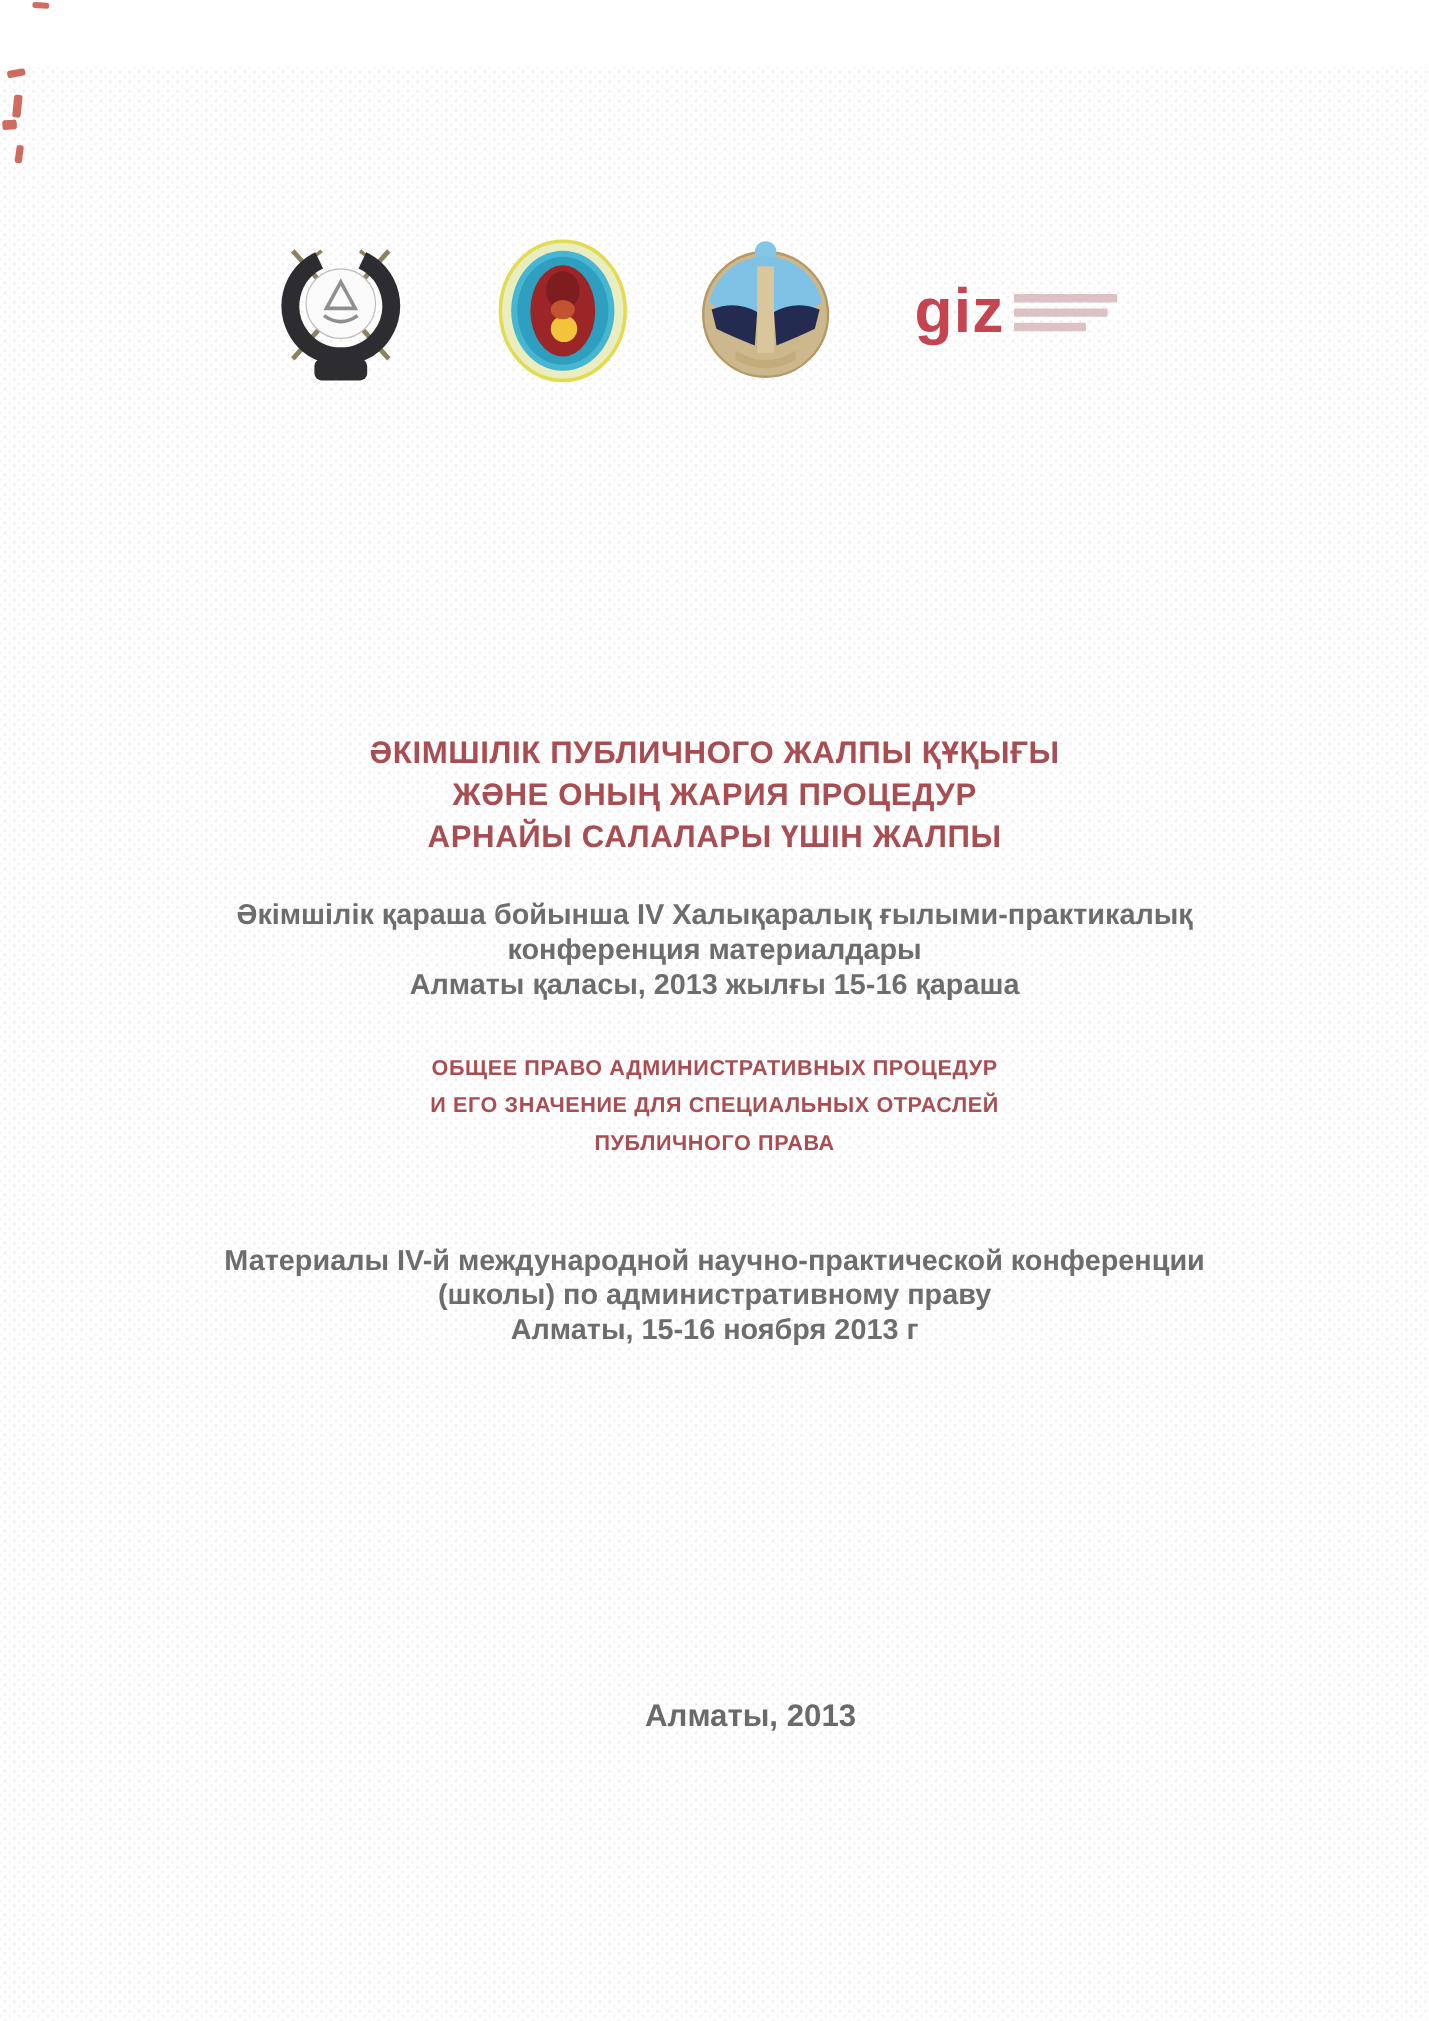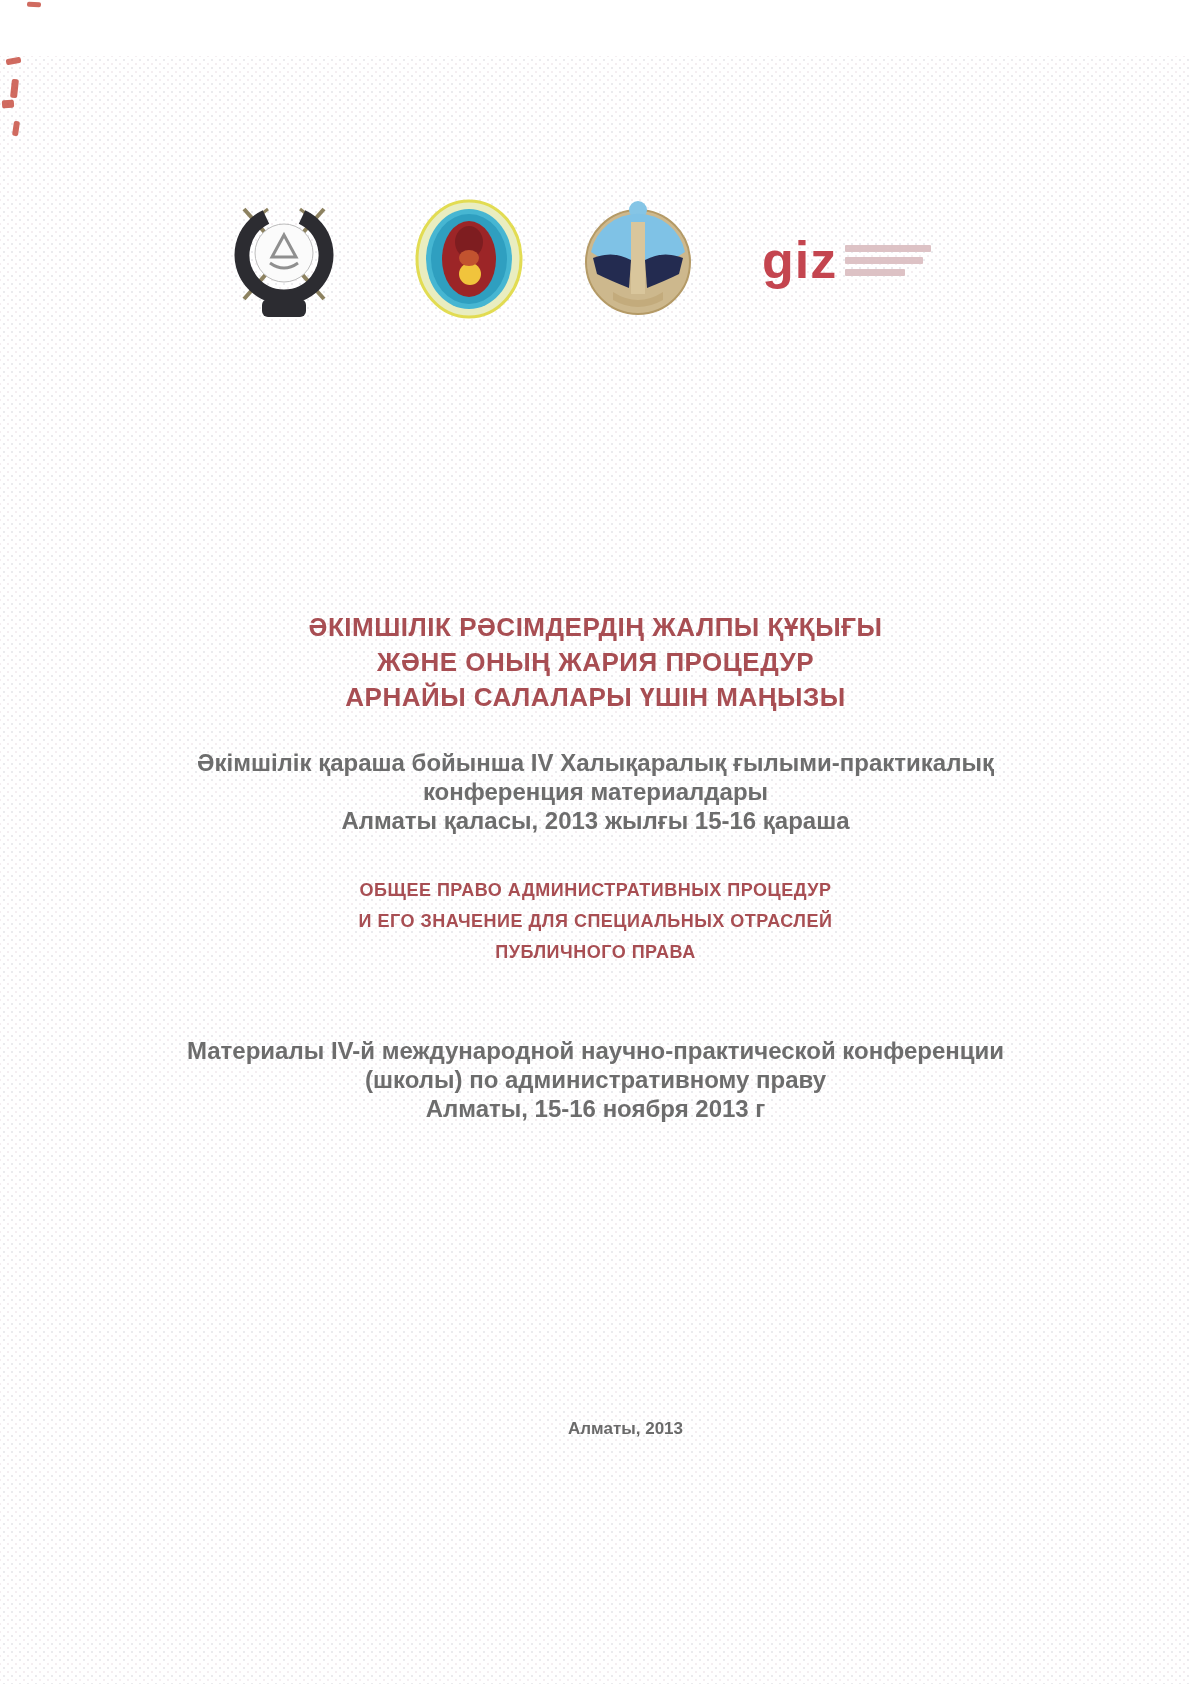--- a/index.html
+++ b/index.html
@@ -39,21 +39,21 @@
   .giz-claim span{display:block;height:7px;background:#ddc2c5;border-radius:1px;}
   .giz-claim .b1{width:86px;}
   .giz-claim .b2{width:78px;}
   .giz-claim .b3{width:60px;}
 
   .block{position:absolute;left:0;width:100%;text-align:center;font-weight:bold;}
   .kz-title{top:610px;font-size:26px;line-height:35px;letter-spacing:.5px;}
   .kz-sub{top:748px;font-size:24px;line-height:29px;}
   .ru-title{top:875px;font-size:18px;line-height:31px;letter-spacing:.5px;}
   .ru-sub{top:1036px;font-size:24px;line-height:29px;}
-  .imprint{top:1414px;font-size:17px;line-height:30px;padding-left:60px;box-sizing:border-box;}
+  .imprint{top:1414px;font-size:26px;line-height:30px;padding-left:60px;box-sizing:border-box;}
 </style>
 </head>
 <body>
 
 <div id="page">
 
   <div class="top-strip"></div>
 
   <div class="artifact a1"></div>
   <div class="artifact a2"></div>
@@ -110,23 +110,23 @@
       <span class="giz-text" style="color:#c4454f;">giz</span>
       <span class="giz-claim">
         <span class="b1"></span>
           <span class="b2"></span>
           <span class="b3"></span>
       </span>
     </div>
   </div>
 
   <div class="block kz-title" style="color:#a84e53;">
-    <div>ӘКІМШІЛІК РӘСІМДЕРДІҢ ЖАЛПЫ ҚҰҚЫҒЫ</div>
+    <div>ӘКІМШІЛІК ПУБЛИЧНОГО ЖАЛПЫ ҚҰҚЫҒЫ</div>
     <div>ЖӘНЕ ОНЫҢ ЖАРИЯ ПРОЦЕДУР</div>
-    <div>АРНАЙЫ САЛАЛАРЫ ҮШІН МАҢЫЗЫ</div>
+    <div>АРНАЙЫ САЛАЛАРЫ ҮШІН ЖАЛПЫ</div>
   </div>
 
   <div class="block kz-sub" style="color:#6d6d6d;">
     <div>Әкімшілік қараша бойынша IV Халықаралық ғылыми-практикалық</div>
     <div>конференция материалдары</div>
     <div>Алматы қаласы, 2013 жылғы 15-16 қараша</div>
   </div>
 
   <div class="block ru-title" style="color:#a84e53;">
     <div>ОБЩЕЕ ПРАВО АДМИНИСТРАТИВНЫХ ПРОЦЕДУР</div>

